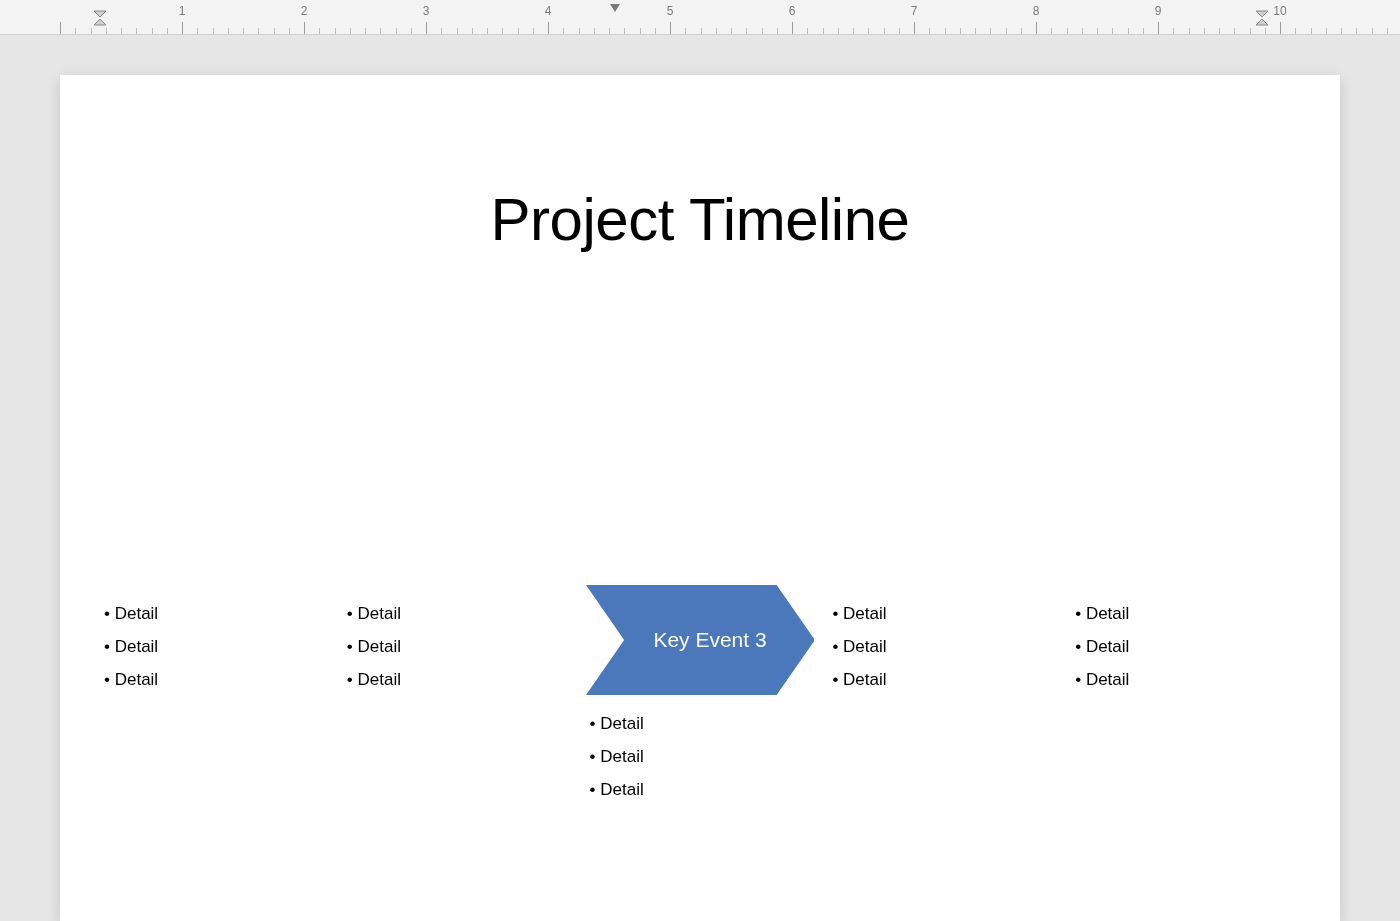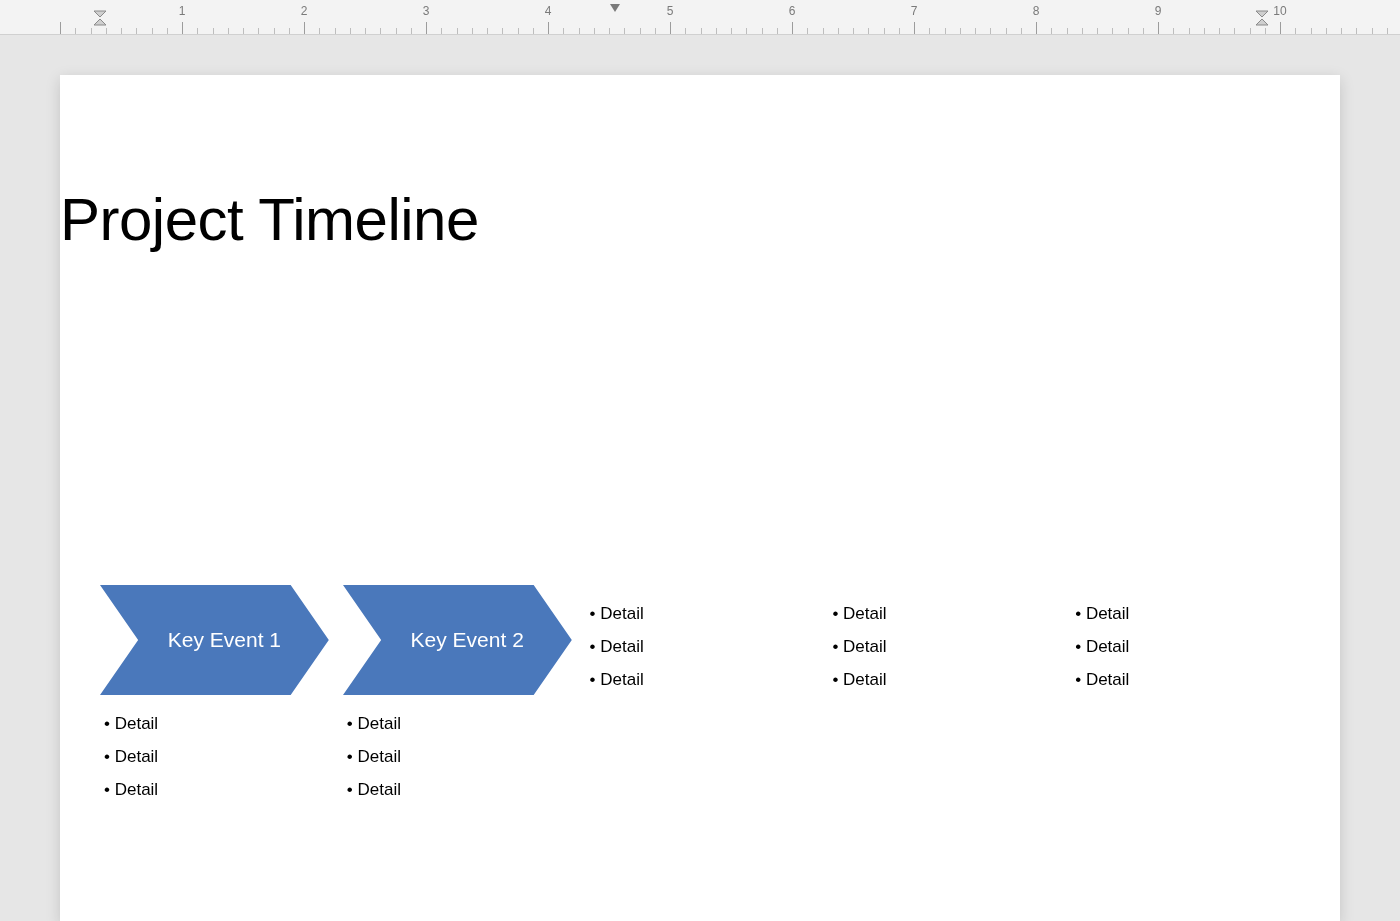--- a/index.html
+++ b/index.html
@@ -74,21 +74,21 @@
     left: 60px;
     top: 40px;
     width: 1280px;
     height: 847px;   
     background: #fff;
     box-shadow: 0 4px 14px rgba(0,0,0,0.15);
   }
 
   
   .slide-title {
-    text-align: left;
+    text-align: center;
     font-size: 60px;
     font-weight: 400;
     letter-spacing: -0.5px;
     margin: 110px 0 20px 0;
     color: #000;
   }
   .slide-desc {
     text-align: center;
     font-size: 20px;
     line-height: 28px;
@@ -265,46 +265,40 @@
     </div>
 </div>
 
 <div class="canvas-area">
   <div class="slide">
 
     <h1 class="slide-title">Project Timeline</h1>
 
     <div class="timeline-row" id="timeline-row">
         <div class="event-col">
+          <div class="details">
+            <div class="detail-line">Detail</div>
+            <div class="detail-line">Detail</div>
+            <div class="detail-line">Detail</div>
+          </div>
+        </div>
+        <div class="event-col">
+          <div class="details">
+            <div class="detail-line">Detail</div>
+            <div class="detail-line">Detail</div>
+            <div class="detail-line">Detail</div>
+          </div>
+        </div>
+        <div class="event-col">
           <div class="chevron-shape">
             <svg viewBox="0 0 240 110" preserveAspectRatio="none">
               <path d="M0 0 L200 0 L240 55 L200 110 L0 110 L40 55 Z" fill="#4a78bb"></path>
             </svg>
-            <span class="chevron-label">Key Event 1</span>
-          </div>
-          <div class="details">
-            <div class="detail-line">Detail</div>
-            <div class="detail-line">Detail</div>
-            <div class="detail-line">Detail</div>
-          </div>
-        </div>
-        <div class="event-col">
-          <div class="chevron-shape">
-            <svg viewBox="0 0 240 110" preserveAspectRatio="none">
-              <path d="M0 0 L200 0 L240 55 L200 110 L0 110 L40 55 Z" fill="#4a78bb"></path>
-            </svg>
-            <span class="chevron-label">Key Event 2</span>
-          </div>
-          <div class="details">
-            <div class="detail-line">Detail</div>
-            <div class="detail-line">Detail</div>
-            <div class="detail-line">Detail</div>
-          </div>
-        </div>
-        <div class="event-col">
+            <span class="chevron-label">Key Event 3</span>
+          </div>
           <div class="details">
             <div class="detail-line">Detail</div>
             <div class="detail-line">Detail</div>
             <div class="detail-line">Detail</div>
           </div>
         </div>
         <div class="event-col">
           <div class="details">
             <div class="detail-line">Detail</div>
             <div class="detail-line">Detail</div>

